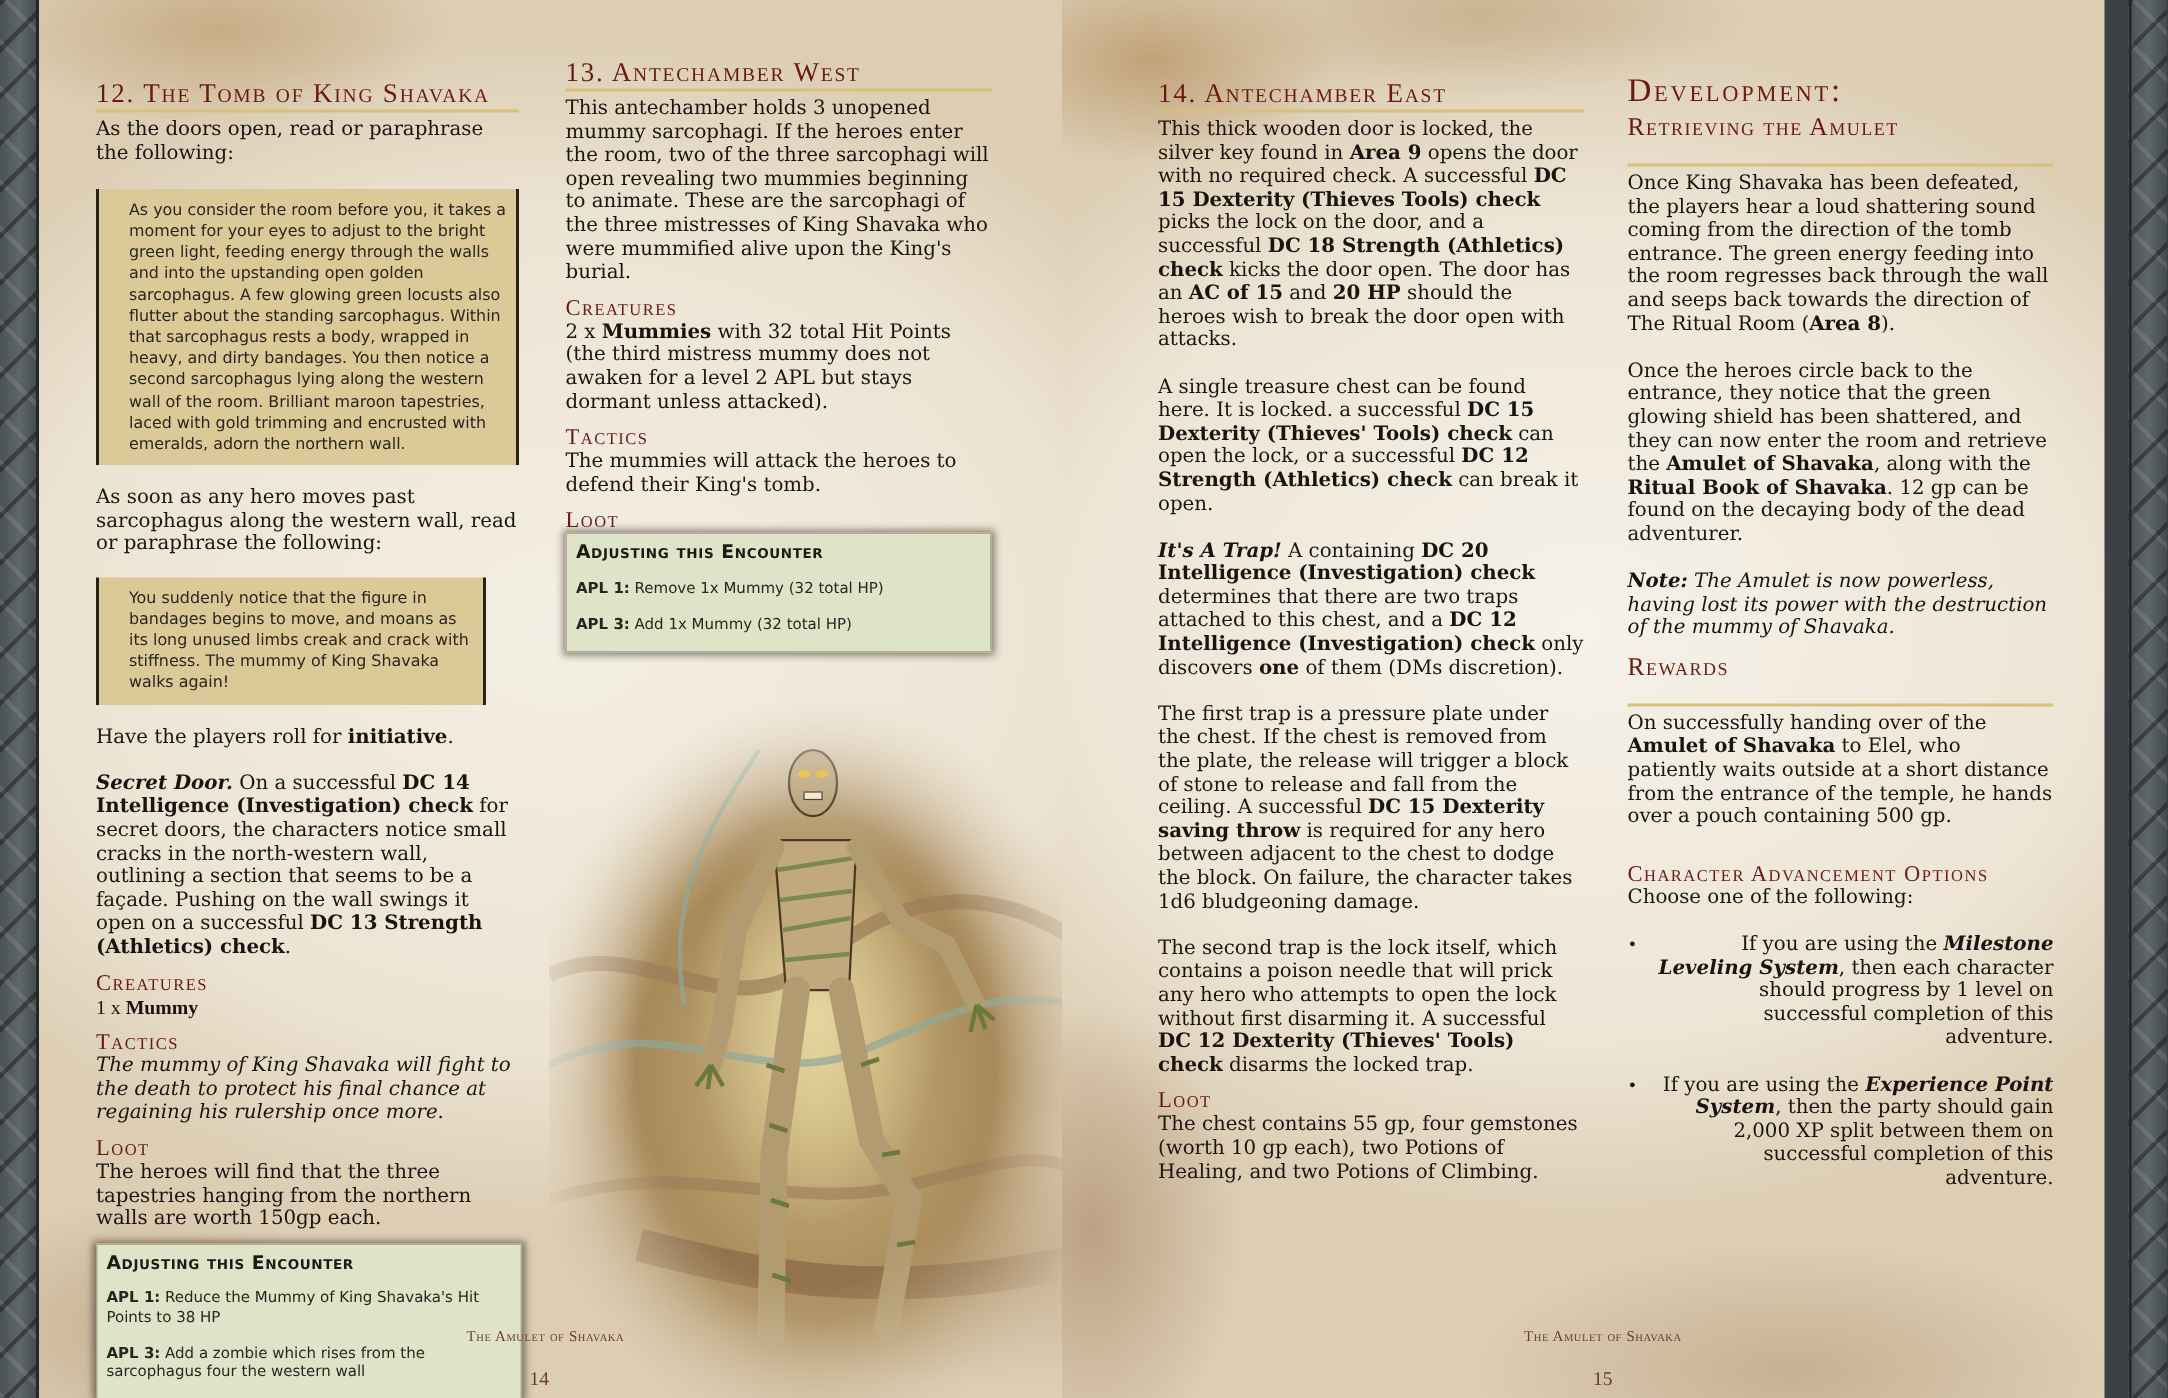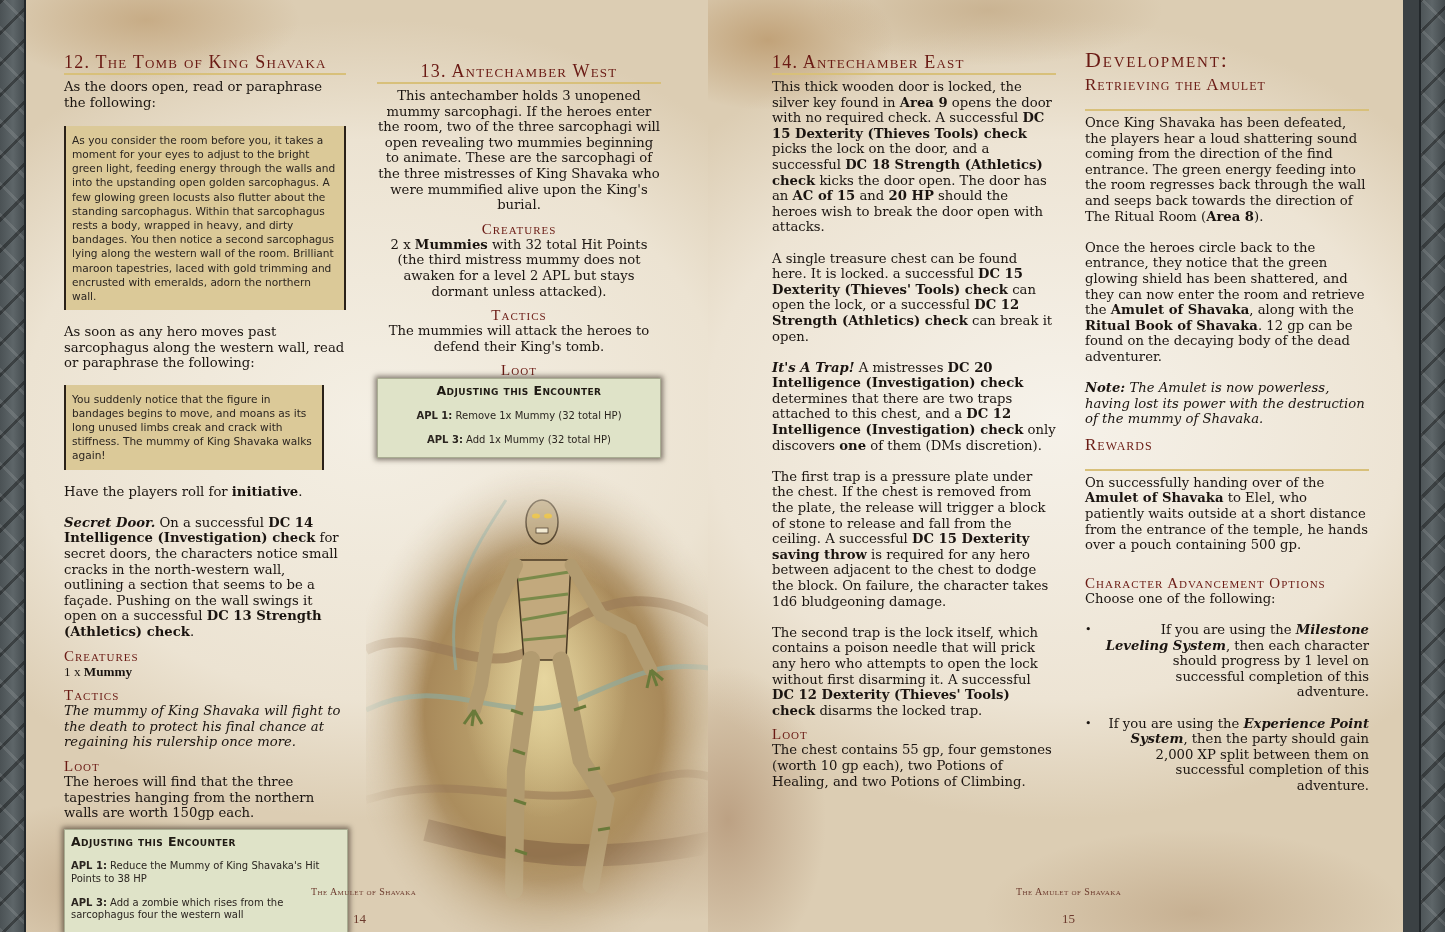--- a/index.html
+++ b/index.html
@@ -49,21 +49,21 @@
   h2.big { font-size: 22px; border-bottom: none; margin-bottom: 4px; letter-spacing: 1.8px; }
   h3.sub {
     font-family: "Liberation Serif", serif; font-weight: normal;
     color: #6a1a14; font-size: 15px; font-variant: small-caps; letter-spacing: 1px;
     line-height: 16px; margin-top: -6px;
   }
   h3.sub.ul { border-bottom: 2px solid #d8c07a; padding-bottom: 15px; margin-bottom: 4px; margin-top: 0; }
 
   .readbox {
     background: #dbc998; border-left: 2px solid #2a2118; border-right: 2px solid #2a2118;
-    padding: 7px 6px 7px 6px; font-family: "DejaVu Sans", sans-serif; font-size: 10.6px;
+    padding: 7px 6px 7px 20px; font-family: "DejaVu Sans", sans-serif; font-size: 10.6px;
     line-height: 14.2px; color: #2b2520; margin-bottom: 14px;
   }
   .adjbox {
     background: #dfe3c8; box-shadow: 0 0 5px 2px rgba(40,30,20,0.55);
     border: 1px solid #a9ad92; padding: 6px 6px 6px 6px;
     font-family: "DejaVu Sans", sans-serif; font-size: 10px; line-height: 12.4px; color: #2b2520;
   }
   .adjbox .adj-title { font-family: "DejaVu Sans", sans-serif; font-variant: small-caps; font-size: 12.5px; font-weight: bold; letter-spacing: 0.4px; color: #1f1a14; margin-bottom: 12px; }
   .adjbox .apl { margin-bottom: 12px; }
   .adjbox .apl:last-child { margin-bottom: 4px; }
@@ -142,21 +142,21 @@
       <path d="M205 95 L235 145 L265 160 L285 200" stroke="#b29b70" stroke-width="13" fill="none" stroke-linecap="round"></path>
       <path d="M108 240 l-10 14 M108 240 l-2 16 M108 240 l8 14" stroke="#6a7a3a" stroke-width="3"></path>
       <path d="M285 200 l-4 18 M285 200 l6 16 M285 200 l12 10" stroke="#6a7a3a" stroke-width="3"></path>
 
       <path d="M165 190 L150 300 L148 420" stroke="#b29b70" stroke-width="18" fill="none" stroke-linecap="round"></path>
       <path d="M195 190 L215 290 L240 330 L225 415" stroke="#b29b70" stroke-width="17" fill="none" stroke-linecap="round"></path>
       <path d="M145 240 l12 4 M147 280 l12 4 M148 330 l12 4 M149 380 l12 4 M208 240 l12 -4 M222 300 l12 -2 M232 360 l12 -2" stroke="#6a7a3a" stroke-width="3"></path>
     </svg>
   </div>
 
-  <div class="col" style="left:351px; top:61px; width:284px;text-align:center;">
+  <div class="col" style="left:351px; top:38px; width:284px;">
     <h2 class="section">13. Antechamber West</h2>
     <p style="margin-bottom:8px;">This antechamber holds 3 unopened mummy sarcophagi. If the heroes enter the room, two of the three sarcophagi will open revealing two mummies beginning to animate. These are the sarcophagi of the three mistresses of King Shavaka who were mummified alive upon the King's burial.</p>
     <h3 class="sub" style="margin-top:0;">Creatures</h3>
     <p style="margin-bottom:8px;"><span>2 x </span><b>Mummies</b><span> with 32 total Hit Points (the third mistress mummy does not awaken for a level 2 APL but stays dormant unless attacked).</span></p>
     <h3 class="sub" style="margin-top:0;">Tactics</h3>
     <p style="margin-bottom:8px;">The mummies will attack the heroes to defend their King's tomb.</p>
     <h3 class="sub" style="margin-top:0;">Loot</h3>
     <div class="adjbox" style="width:284px; position:relative; z-index:2;">
       <div class="adj-title">Adjusting this Encounter</div>
       <div class="apl"><b>APL 1:</b><span> Remove 1x Mummy (32 total HP)</span></div>
@@ -169,31 +169,31 @@
 </div>
 
 <div class="spine"></div>
 
 <div class="page page-right">
 
   <div class="col" style="left:64px; top:52px; width:284px;">
     <h2 class="section">14. Antechamber East</h2>
     <p><span>This thick wooden door is locked, the silver key found in </span><b>Area 9</b><span> opens the door with no required check. A successful </span><b>DC 15 Dexterity (Thieves Tools) check</b><span> picks the lock on the door, and a successful </span><b>DC 18 Strength (Athletics) check</b><span> kicks the door open. The door has an </span><b>AC of 15</b><span> and </span><b>20 HP</b><span> should the heroes wish to break the door open with attacks.</span></p>
     <p><span>A single treasure chest can be found here. It is locked. a successful </span><b>DC 15 Dexterity (Thieves' Tools) check</b><span> can open the lock, or a successful </span><b>DC 12 Strength (Athletics) check</b><span> can break it open.</span></p>
-    <p><b><i>It's A Trap!</i></b><span> A mistresses </span><b>DC 20 Intelligence (Investigation) check</b><span> determines that there are two traps attached to this chest, and a </span><b>DC 12 Intelligence (Investigation) check</b><span> only discovers </span><b>one</b><span> of them (DMs discretion).</span></p>
+    <p><b><i>It's A Trap!</i></b><span> A containing </span><b>DC 20 Intelligence (Investigation) check</b><span> determines that there are two traps attached to this chest, and a </span><b>DC 12 Intelligence (Investigation) check</b><span> only discovers </span><b>one</b><span> of them (DMs discretion).</span></p>
     <p><span>The first trap is a pressure plate under the chest. If the chest is removed from the plate, the release will trigger a block of stone to release and fall from the ceiling. A successful </span><b>DC 15 Dexterity saving throw</b><span> is required for any hero between adjacent to the chest to dodge the block. On failure, the character takes 1d6 bludgeoning damage.</span></p>
     <p style="margin-bottom:8px;"><span>The second trap is the lock itself, which contains a poison needle that will prick any hero who attempts to open the lock without first disarming it. A successful </span><b>DC 12 Dexterity (Thieves' Tools) check</b><span> disarms the locked trap.</span></p>
     <h3 class="sub" style="margin-top:0;">Loot</h3>
     <p>The chest contains 55 gp, four gemstones (worth 10 gp each), two Potions of Healing, and two Potions of Climbing.</p>
   </div>
 
   <div class="col" style="left:377px; top:50px; width:284px;">
     <h2 class="section big">Development:</h2>
     <h3 class="sub ul" style="font-size:17px; line-height:19px;">Retrieving the Amulet</h3>
-    <p><span>Once King Shavaka has been defeated, the players hear a loud shattering sound coming from the direction of the find entrance. The green energy feeding into the room regresses back through the wall and seeps back towards the direction of The Ritual Room (</span><b>Area 8</b><span>).</span></p>
+    <p><span>Once King Shavaka has been defeated, the players hear a loud shattering sound coming from the direction of the tomb entrance. The green energy feeding into the room regresses back through the wall and seeps back towards the direction of The Ritual Room (</span><b>Area 8</b><span>).</span></p>
     <p><span>Once the heroes circle back to the entrance, they notice that the green glowing shield has been shattered, and they can now enter the room and retrieve the </span><b>Amulet of Shavaka</b><span>, along with the </span><b>Ritual Book of Shavaka</b><span>. 12 gp can be found on the decaying body of the dead adventurer.</span></p>
     <p style="margin-bottom:8px;"><i><b>Note:</b><span> The Amulet is now powerless, having lost its power with the destruction of the mummy of Shavaka.</span></i></p>
     <h3 class="sub ul" style="font-size:17px; line-height:19px;">Rewards</h3>
     <p style="margin-bottom:22px;"><span>On successfully handing over of the </span><b>Amulet of Shavaka</b><span> to Elel, who patiently waits outside at a short distance from the entrance of the temple, he hands over a pouch containing 500 gp.</span></p>
     <h3 class="sub" style="margin-top:0;">Character Advancement Options</h3>
     <p>Choose one of the following:</p>
     <ul class="bullets">
       <li><span>If you are using the </span><b><i>Milestone Leveling System</i></b><span>, then each character should progress by 1 level on successful completion of this adventure.</span></li>
       <li><span>If you are using the </span><b><i>Experience Point System</i></b><span>, then the party should gain 2,000 XP split between them on successful completion of this adventure.</span></li>
     </ul>

